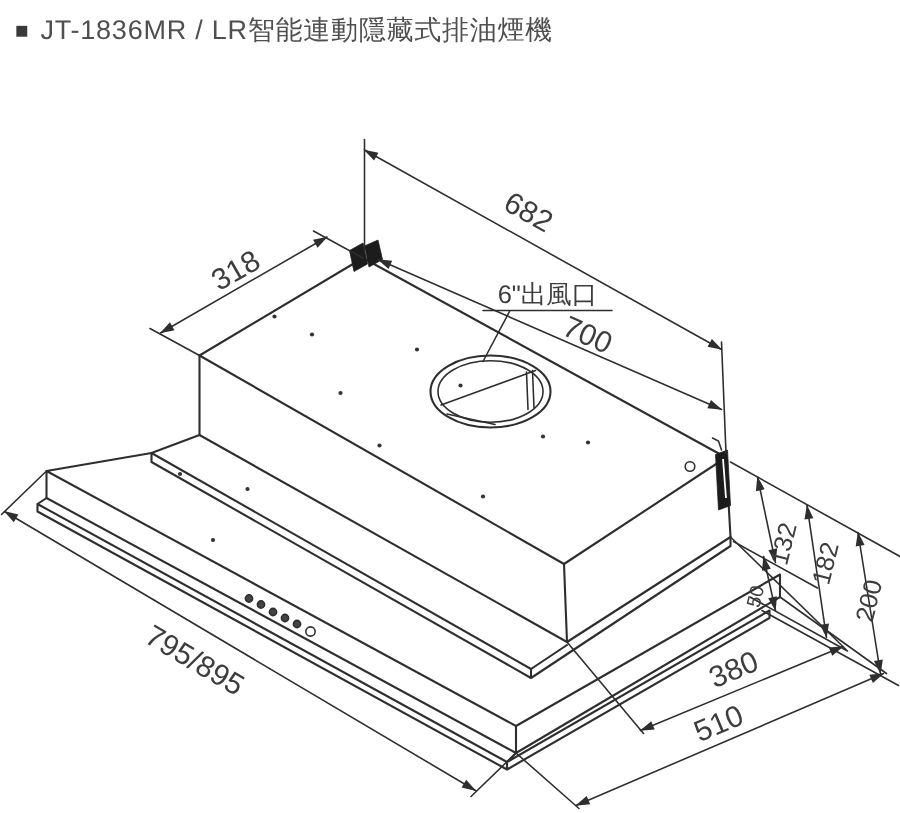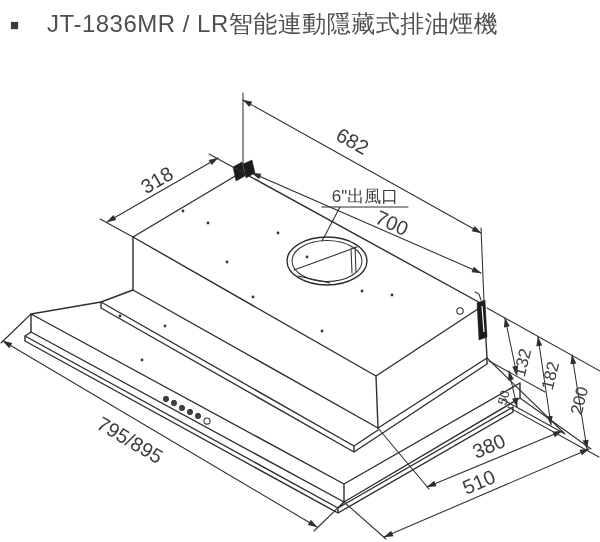--- a/index.html
+++ b/index.html
@@ -1,20 +1,20 @@
 <!DOCTYPE html>
 <html><head>
 <meta charset="utf-8">
 <style>
   html,body{margin:0;padding:0;background:#ffffff;}
   .page{width:600px;height:542px;background:#ffffff;position:relative;overflow:hidden;
         font-family:"Liberation Sans","DejaVu Sans",sans-serif;}
   .hdr{position:absolute;top:8px;left:10px;display:flex;align-items:center;}
   .bullet{font-size:15px;color:#3a3a3a;line-height:1;margin-right:8px;}
-  .title{font-size:24px;color:#4f4f4f;letter-spacing:.5px;margin-left:20px;}
+  .title{font-size:18px;color:#4f4f4f;letter-spacing:.5px;}
   svg text{font-family:"Liberation Sans","DejaVu Sans",sans-serif;fill:#3d3d3d;}
   .dim{font-size:20px;}
   .dimv{font-size:17px;}
   .dimvs{font-size:13px;}
   .lbl{font-size:17px;}
   .obj{stroke:#2e2e2e;stroke-width:1.4;fill:none;stroke-linecap:round;stroke-linejoin:round;}
   .thin{stroke:#2e2e2e;stroke-width:1.05;fill:none;stroke-linecap:round;}
   .dark{fill:#1c1c1c;stroke:#1c1c1c;stroke-width:.5;}
 </style>
 </head>

